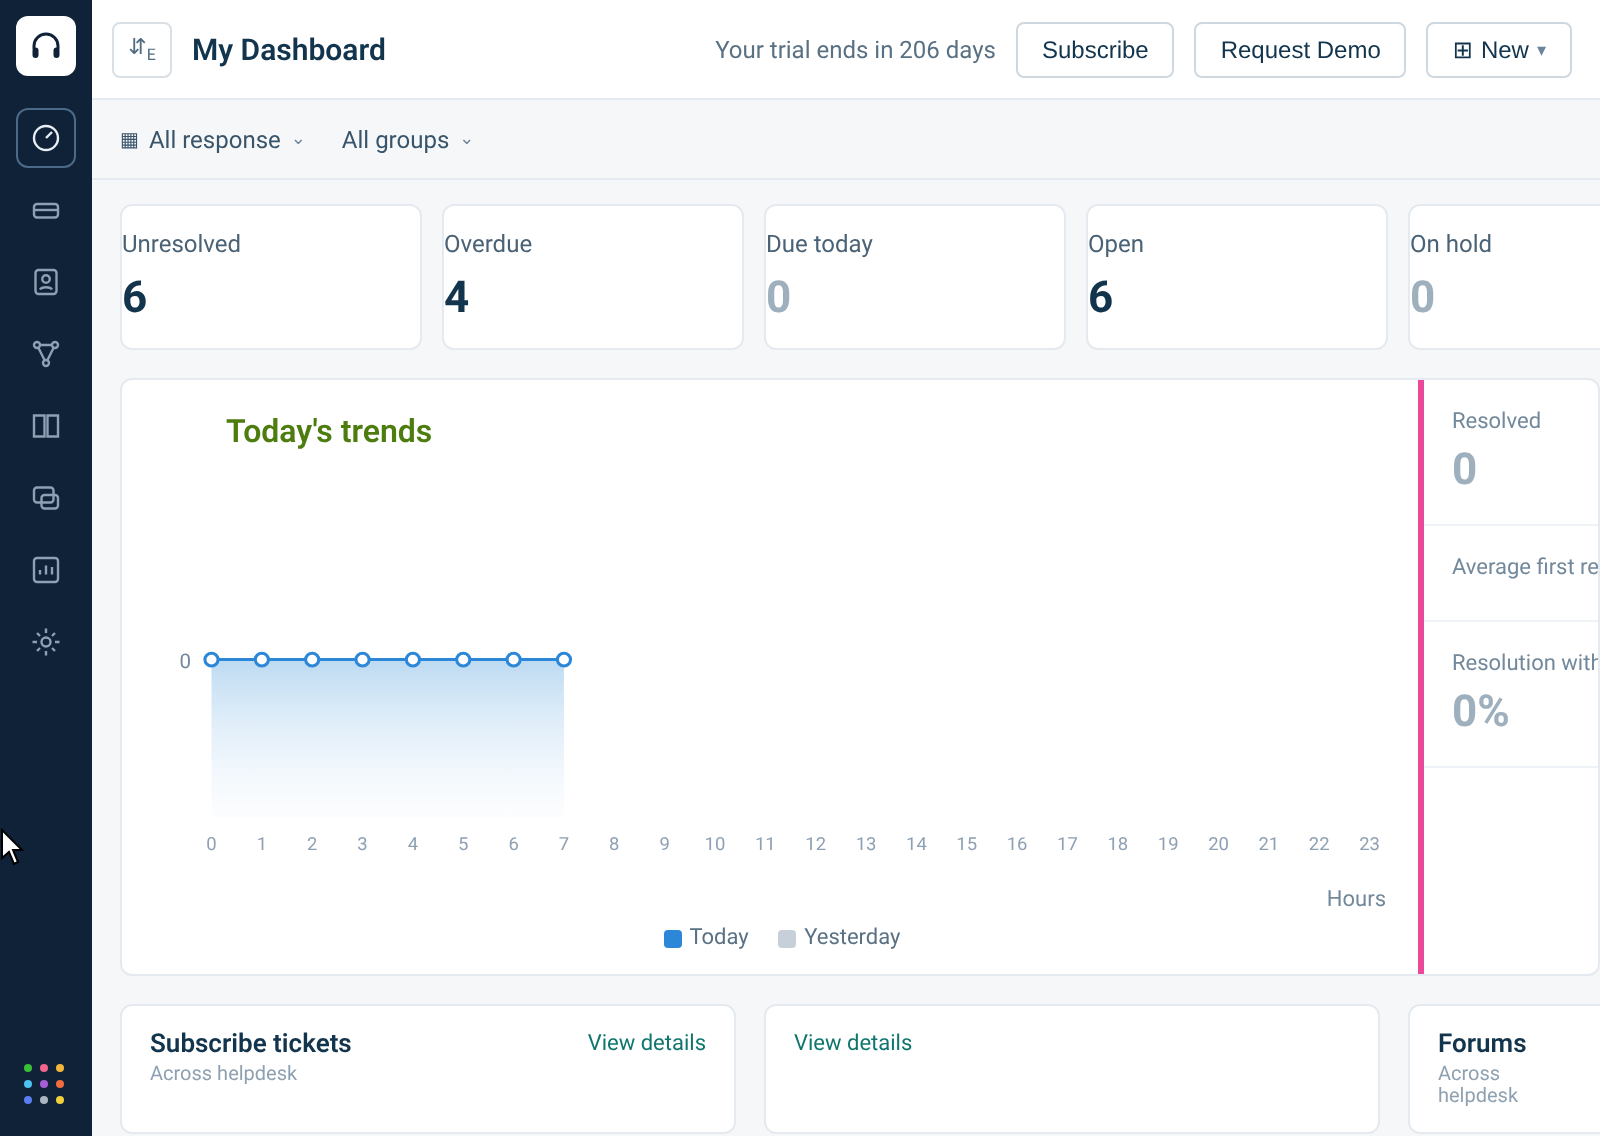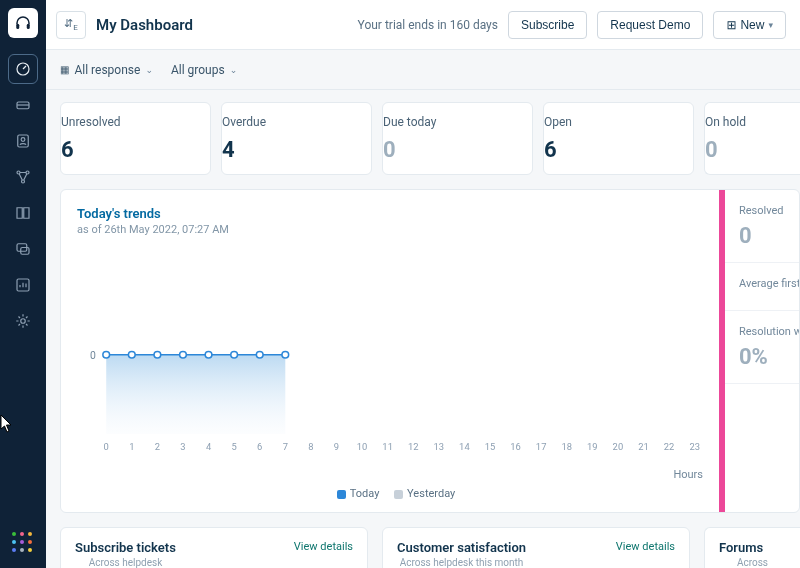--- a/index.html
+++ b/index.html
@@ -41,38 +41,38 @@
   .cards { display: flex; gap: 10px; margin-bottom: 14px; }
   .card { flex: 1; min-width: 146px; background: #fff; border: 0.5px solid #e4eaef; border-radius: 6px; padding: 12px 0; }
   .card .label { font-size: 12px; color: #4a6276; margin-bottom: 8px; }
   .card .value { font-size: 22px; font-weight: 700; color: #12344d; }
   .card .value.zero { color: #9eafbd; }
   .card.cut { min-width: 96px; flex: 0 0 96px; border-right: none; border-top-right-radius: 0; border-bottom-right-radius: 0; }
 
   
   .trends { background: #fff; border: 0.5px solid #e4eaef; border-radius: 6px; display: flex; margin-bottom: 14px; }
   .trends-left { flex: 1; padding: 16px 16px 12px; }
-  .trends-title { font-size: 13px; font-weight: 600; color: #0369a1; }
+  .trends-title { font-size: 16px; font-weight: 600; color: #4d7c0f; margin-left: 36px; }
   .trends-sub { font-size: 11px; color: #8296a7; margin-top: 2px; margin-bottom: 14px; }
   .chart { width: 100%; height: 210px; }
   .xlabel { text-align: right; font-size: 11px; color: #72889b; margin-top: 4px; }
   .legend { text-align: center; font-size: 11px; color: #5a7184; margin-top: 6px; }
   .legend .sq { display: inline-block; width: 9px; height: 9px; border-radius: 2px; margin-right: 4px; margin-left: 12px; vertical-align: middle; }
-  .trends-right { width: 80px; border-left: 6px solid #ec4899; display: flex; flex-direction: column; overflow: hidden; }
+  .trends-right { width: 90px; border-left: 3px solid #ec4899; display: flex; flex-direction: column; overflow: hidden; }
   .stat { padding: 14px 0 14px 14px; border-bottom: 1px solid #eef1f5; }
   .stat .slabel { font-size: 11px; color: #72889b; margin-bottom: 6px; white-space: nowrap; }
   .stat .svalue { font-size: 22px; font-weight: 700; color: #9eafbd; }
 
   
   .panels { display: flex; gap: 14px; }
   .panel { flex: 1; background: #fff; border: 0.5px solid #e4eaef; border-radius: 6px; padding: 12px 14px; min-height: 56px; }
   .panel.cut { flex: 0 0 96px; border-right: none; border-top-right-radius: 0; border-bottom-right-radius: 0; }
   .phead { display: flex; justify-content: space-between; align-items: flex-start; }
   .ptitle { font-size: 13px; font-weight: 600; color: #12344d; }
-  .psub { font-size: 10px; color: #8fa1b1; margin-top: 2px; text-align: center; }
+  .psub { font-size: 10px; color: #8fa1b1; margin-top: 2px; }
   .link { font-size: 11px; color: #0f766e; cursor: pointer; }
 
   .cursor { position: fixed; left: 0px; top: 414px; width: 14px; height: 20px; pointer-events: none; z-index: 99; }
 </style>
 </head>
 <body>
 
 <div class="sidebar">
   <div class="logo">
     <svg viewBox="0 0 24 24">
@@ -145,21 +145,21 @@
 </div>
 
 <div class="main">
 
   <div class="header">
     <div class="filter-chip">
       <span>⇵<sub style="font-size:8px">E</sub></span>
     </div>
     <div class="title">My Dashboard</div>
     <div class="spacer"></div>
-    <div class="trial">Your trial ends in 160 days</div>
+    <div class="trial">Your trial ends in 206 days</div>
     <button class="btn">Subscribe</button>
     <button class="btn">Request Demo</button>
     <button class="btn new">
       <span>⊞</span>
       <span>New</span>
       <span class="chev">▾</span>
     </button>
   </div>
 
   <div class="subbar">
@@ -195,21 +195,20 @@
       </div>
       <div class="card cut">
         <div class="label">On hold</div>
         <div class="value zero">0</div>
       </div>
     </div>
 
     <div class="trends">
       <div class="trends-left">
         <div class="trends-title">Today's trends</div>
-        <div class="trends-sub">as of 26th May 2022, 07:27 AM</div>
         <svg class="chart" id="chart" preserveAspectRatio="none" viewBox="0 0 600 210">
             <text x="18" y="108.80000000000001" text-anchor="end" font-size="10" fill="#72889b">0</text>
             <text x="28" y="200" text-anchor="middle" font-size="9" fill="#8ea0b3">0</text>
             <text x="52.52173913043478" y="200" text-anchor="middle" font-size="9" fill="#8ea0b3">1</text>
             <text x="77.04347826086956" y="200" text-anchor="middle" font-size="9" fill="#8ea0b3">2</text>
             <text x="101.56521739130434" y="200" text-anchor="middle" font-size="9" fill="#8ea0b3">3</text>
             <text x="126.08695652173913" y="200" text-anchor="middle" font-size="9" fill="#8ea0b3">4</text>
             <text x="150.6086956521739" y="200" text-anchor="middle" font-size="9" fill="#8ea0b3">5</text>
             <text x="175.1304347826087" y="200" text-anchor="middle" font-size="9" fill="#8ea0b3">6</text>
             <text x="199.6521739130435" y="200" text-anchor="middle" font-size="9" fill="#8ea0b3">7</text>
@@ -272,24 +271,20 @@
         <div class="phead">
           <div>
             <div class="ptitle">Subscribe tickets</div>
             <div class="psub">Across helpdesk</div>
           </div>
           <div class="link">View details</div>
         </div>
       </div>
       <div class="panel">
         <div class="phead">
-          <div>
-            <div class="ptitle">Customer satisfaction</div>
-            <div class="psub">Across helpdesk this month</div>
-          </div>
           <div class="link">View details</div>
         </div>
       </div>
       <div class="panel cut">
         <div class="phead">
           <div>
             <div class="ptitle">Forums</div>
             <div class="psub">Across helpdesk</div>
           </div>
         </div>

